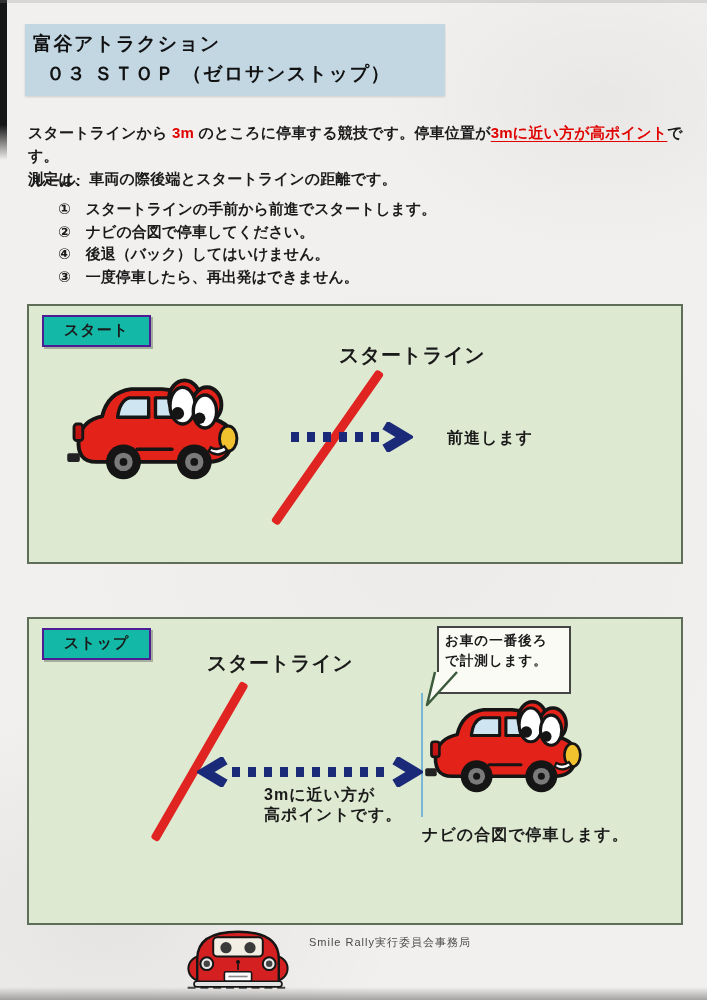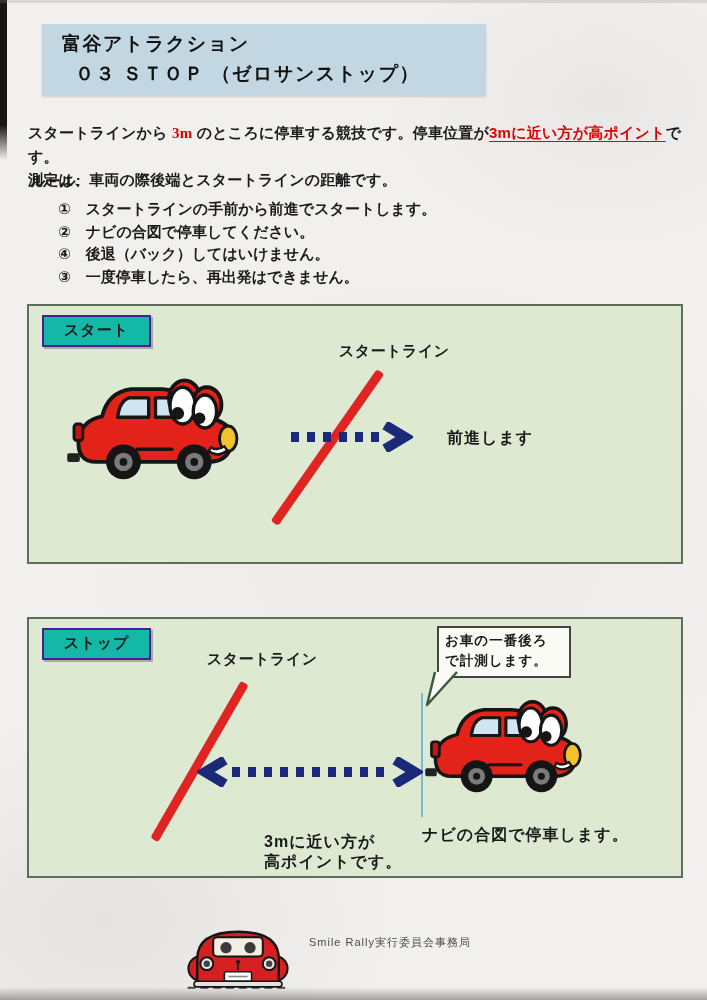--- a/index.html
+++ b/index.html
@@ -13,52 +13,52 @@
     font-family:"Liberation Sans","DejaVu Sans",sans-serif;color:#1a1a1a;
   }
   
   .edge-left{position:absolute;left:0;top:0;width:7px;height:160px;
     background:linear-gradient(to bottom,#161616 78%,rgba(22,22,22,0));}
   .edge-top{position:absolute;left:0;top:0;width:707px;height:3px;background:rgba(140,140,140,0.25);}
   .edge-bottom{position:absolute;left:0;top:987px;width:707px;height:13px;
     background:linear-gradient(to bottom,rgba(110,110,110,0),rgba(100,100,100,0.55));}
 
   
-  .title-band{position:absolute;left:42px;top:24px;width:404px;background:#c3d7e3;
-    padding:7px 20px 9px;box-shadow:0 1px 2px rgba(0,0,0,0.15);}
+  .title-band{position:absolute;left:25px;top:24px;width:404px;background:#c3d7e3;
+    padding:7px 8px 9px;box-shadow:0 1px 2px rgba(0,0,0,0.15);}
   .title-band .t1{font-size:19px;font-weight:700;letter-spacing:1.5px;color:#111;}
   .title-band .t2{font-size:19px;font-weight:700;letter-spacing:1.5px;color:#111;padding-left:13px;margin-top:4px;}
 
   
   .intro{position:absolute;left:28px;top:106px;width:662px;font-size:15px;font-weight:600;
     line-height:23px;letter-spacing:0.2px;}
-  .red{color:#e00000;font-weight:700;font-family:Liberation Serif, serif;}
+  .red{color:#e00000;font-weight:700;}
   .red-ul{color:#e00000;font-weight:700;text-decoration:underline;text-decoration-color:#e00000;text-underline-offset:3px;}
 
   
   .rules-heading{position:absolute;left:30px;top:172px;font-size:15px;font-weight:600;}
   .rules-list{position:absolute;left:58px;top:198px;font-size:15px;font-weight:600;line-height:22.5px;}
 
   
   .panel{position:absolute;left:27px;width:656px;height:260px;background:#dde9d0;
     border:2px solid #5e6e59;box-sizing:border-box;}
   .panel-start{top:304px;}
-  .panel-stop{top:617px;height:261px;}
+  .panel-stop{top:617px;height:308px;}
   .panel-label{position:absolute;left:13px;top:9px;background:#14b8a6;border:2px solid #4c1d95;
     padding:4px 20px 5px;font-size:15px;font-weight:700;letter-spacing:1px;
     box-shadow:2px 2px 0 rgba(0,0,0,0.25);}
-  .startline-label{position:absolute;font-size:15px;font-weight:600;letter-spacing:0.5px;}
+  .startline-label{position:absolute;font-size:20px;font-weight:600;letter-spacing:0.5px;}
   .startline-bar{position:absolute;width:9px;background:#e02421;border-radius:3px;}
   .caption{position:absolute;font-size:16px;font-weight:700;letter-spacing:1px;}
   .measure-line{position:absolute;width:2px;background:#79b7d6;}
   .callout{position:absolute;left:408px;top:7px;width:118px;background:#fbfbf6;border:2px solid #444;
-    padding:3px 6px 4px;font-size:13.5px;font-weight:600;line-height:1.5;letter-spacing:1px;
+    padding:3px 6px 20px;font-size:13.5px;font-weight:600;line-height:1.5;letter-spacing:1px;
     font-family:"Liberation Serif","DejaVu Serif",serif;}
   .callout-tail{position:absolute;left:396px;top:52px;}
-  .note2{line-height:20px;margin-top:47px;}
+  .note2{line-height:20px;}
 
   
   .footer-car{position:absolute;left:186px;top:922px;}
   .footer-text{position:absolute;left:250px;top:920px;width:280px;text-align:center;}
   .footer-title{display:inline-block;font-size:27px;font-weight:600;color:#2e2e2e;letter-spacing:0.5px;
     border-bottom:3px solid #46b050;padding:0 8px 1px;}
   .footer-tagline{margin-top:4px;color:#e5231d;font-size:11px;font-weight:700;letter-spacing:2px;white-space:nowrap;}
   .footer-org{margin-top:15px;color:#4a4a4a;font-size:11px;letter-spacing:1px;}
 </style>
 </head>

